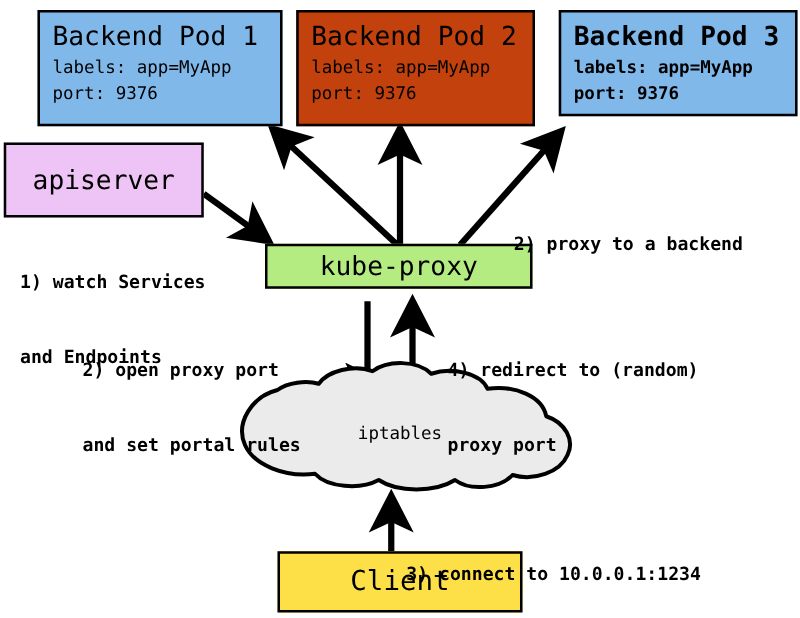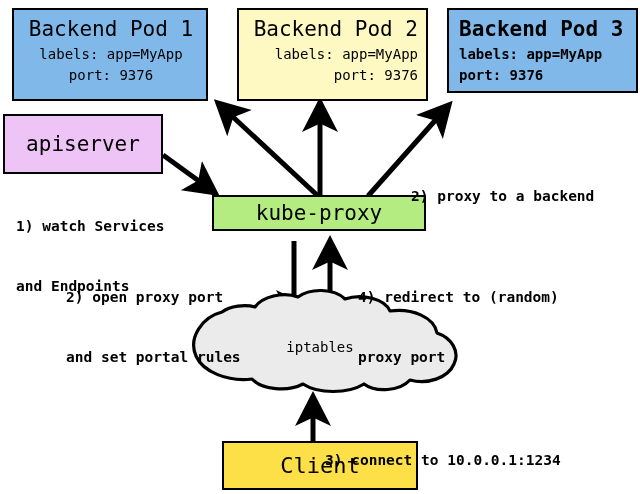--- a/index.html
+++ b/index.html
@@ -127,27 +127,27 @@
                C 448 378, 427 385, 410 380
                C 400 391, 376 393, 364 384
                C 348 394, 318 394, 303 384
                C 288 392, 262 390, 252 379
                C 228 382, 203 372, 196 356
                C 188 338, 202 317, 222 312
                C 230 306, 245 304, 255 307 Z" fill="#ebebeb" stroke="#000000" stroke-width="3.2" stroke-linejoin="round"></path>
     </g>
   </svg>
 
-  <div class="node pod" id="pod-1" style="left:12px; top:8px; width:196px; height:93px; background:#81b8ea;text-align:center;">
+  <div class="node pod" id="pod-1" style="left:30px; top:8px; width:196px; height:93px; background:#81b8ea;">
     <div class="pod-title">Backend Pod 1</div>
     <div class="pod-line">labels: app=MyApp</div>
     <div class="pod-line">port: 9376</div>
   </div>
 
-  <div class="node pod" id="pod-2" style="left:237px; top:8px; width:191px; height:93px; background:#fef9c3;align-items:flex-end;">
+  <div class="node pod" id="pod-2" style="left:237px; top:8px; width:191px; height:93px; background:#c2410c;">
     <div class="pod-title">Backend Pod 2</div>
     <div class="pod-line">labels: app=MyApp</div>
     <div class="pod-line">port: 9376</div>
   </div>
 
   <div class="node pod" id="pod-3" style="left:447px; top:8px; width:191px; height:85px; background:#81b8ea;font-weight:bold;">
     <div class="pod-title">Backend Pod 3</div>
     <div class="pod-line">labels: app=MyApp</div>
     <div class="pod-line">port: 9376</div>
   </div>

